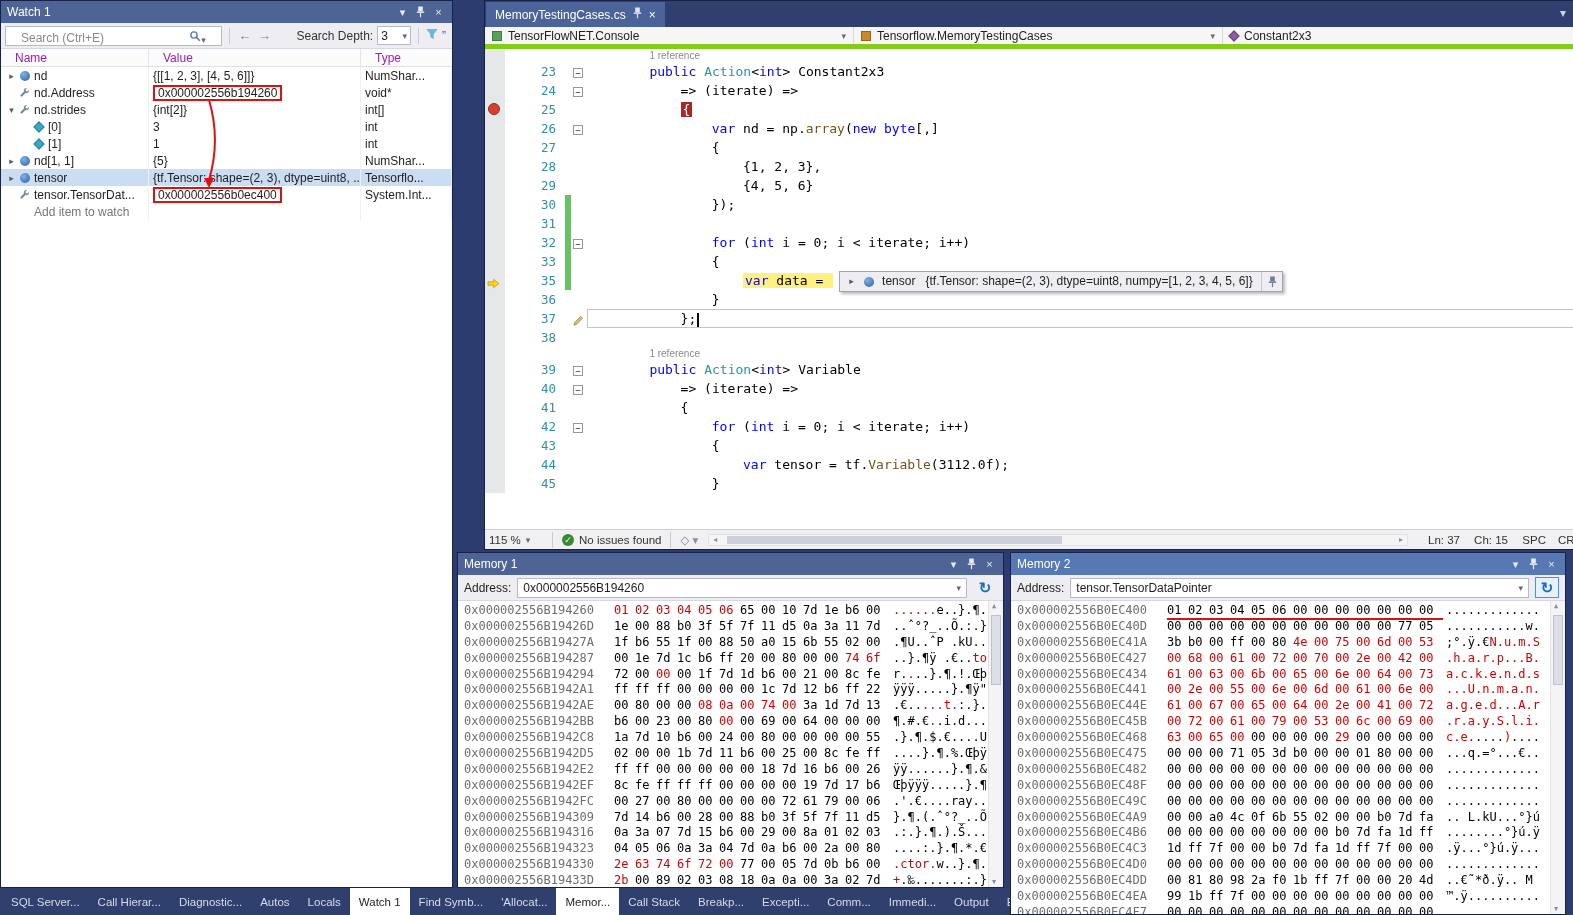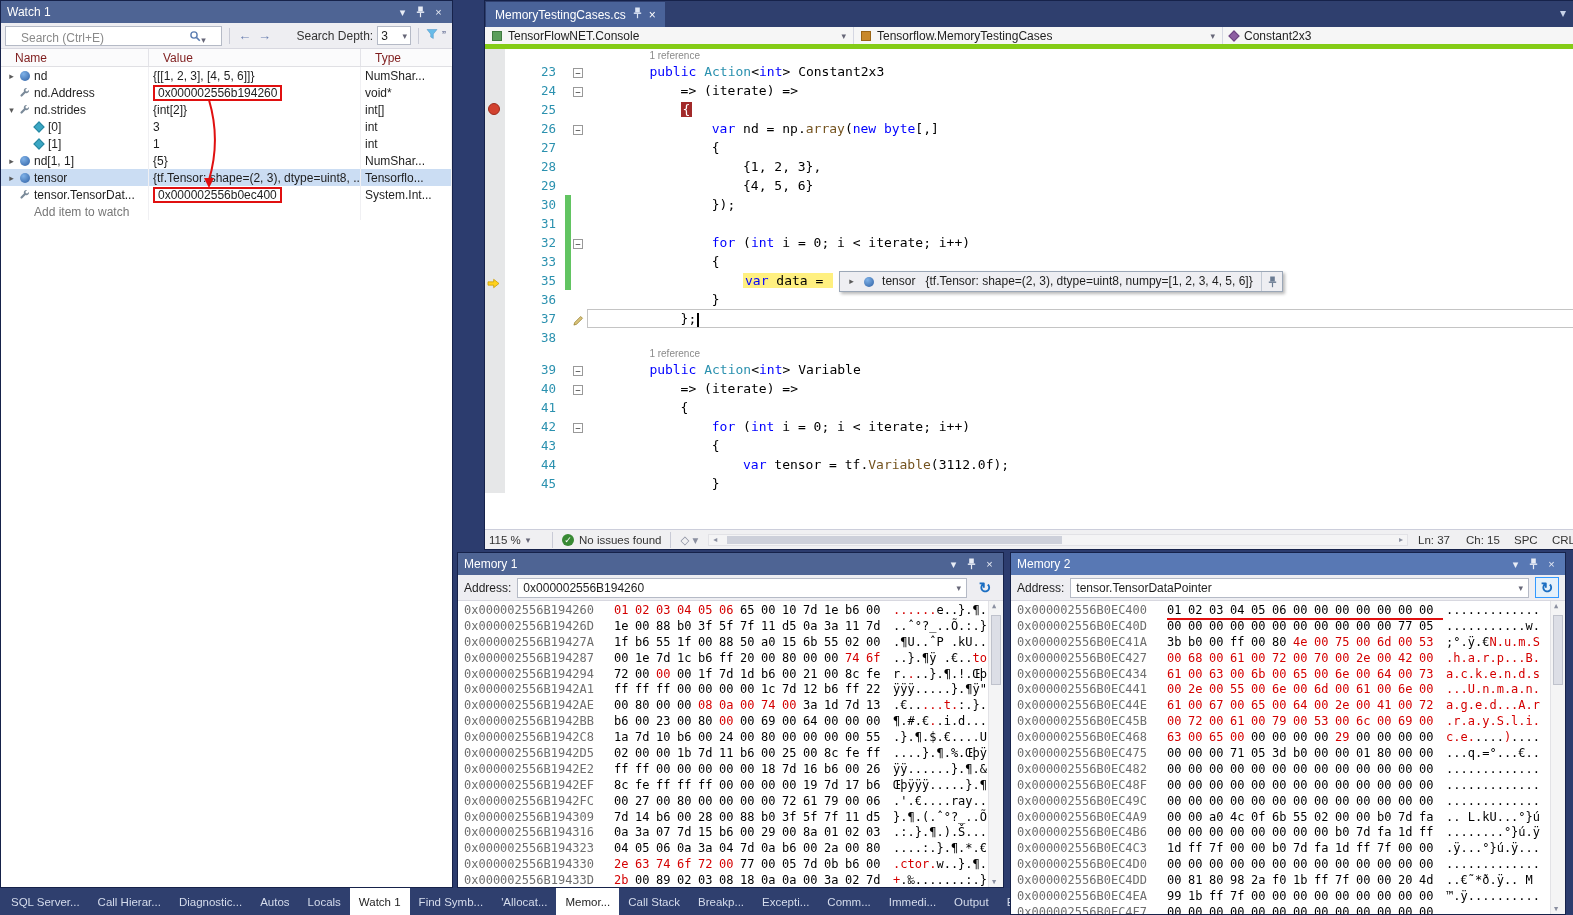--- a/index.html
+++ b/index.html
@@ -20,21 +20,21 @@
 .searchbox{width:218px;height:20px;background:#fff;border:1px solid #B5BAC6;display:flex;align-items:flex-end;padding:0 15px;}
 .searchbox input{flex:1;border:none;outline:none;font-size:12px;font-family:"Liberation Sans",sans-serif;color:#333;min-width:0;}
 .searchbox input::placeholder{color:#8a8a8a;}
 .vsep{width:1px;height:16px;background:#C9CBD6;margin:0 3px;}
 .navarrow{color:#6A7FB0;font-size:13px;width:16px;text-align:center;}
 .depthlabel{color:#333;white-space:nowrap;margin-left:20px;}
 .depthbox{width:34px;height:19px;background:#fff;border:1px solid #B5BAC6;display:flex;align-items:center;justify-content:space-between;padding:0 3px;}
 .chev{color:#667;font-size:9px;}
 .overflowmark{margin-left:auto;color:#55618a;font-size:12px;padding-right:2px;}
 .wgridhead{height:18px;display:flex;border-bottom:1px solid #E0E0E4;background:#FBFBFC;flex:0 0 auto;}
-.wcol{font-size:12px;color:#7f1d1d;display:flex;align-items:center;padding-left:14px;border-right:1px solid #E3E3E8;}
+.wcol{font-size:12px;color:#a21caf;display:flex;align-items:center;padding-left:14px;border-right:1px solid #E3E3E8;}
 .c-name{flex:0 0 148px;}
 .c-val{flex:0 0 212px;}
 .c-type{flex:1 1 auto;border-right:none;}
 #watch-rows{flex:1 1 auto;overflow:hidden;position:relative;background:#fff;}
 .wrow{height:17px;display:flex;align-items:center;}
 .wrow.sel{background:#CBDDF3;}
 .wcell{height:100%;display:flex;align-items:center;overflow:hidden;white-space:nowrap;padding-left:4px;border-right:1px solid #F0F0F3;}
 .wexp{width:13px;color:#595959;font-size:9px;text-align:center;flex:0 0 auto;}
 .wico{width:13px;height:11px;flex:0 0 auto;margin-right:3px;display:inline-flex;align-items:center;justify-content:center;}
 .ico-obj{background:radial-gradient(circle at 35% 30%,#7FB2E8,#2E5FA3);border-radius:50%;width:10px;height:10px;}
@@ -90,21 +90,21 @@
 .vscroll{position:absolute;right:0;top:0;bottom:0;width:15px;background:#F4F4F5;border-left:1px solid #E2E2E6;}
 .vthumb{position:absolute;left:2px;right:2px;border:1px solid #BFC2CC;background:#DCDEE6;}
 .smark{position:absolute;width:5px;height:3px;}
 .estatus{height:20px;background:#F0F0F2;border-top:1px solid #CCCEDB;display:flex;align-items:center;font-size:11.5px;color:#333;flex:0 0 auto;padding:0 4px;gap:6px;}
 .zoombox{display:flex;align-items:center;gap:5px;width:54px;}
 .checkdot{width:12px;height:12px;border-radius:50%;background:#388A34;color:#fff;font-size:9px;line-height:12px;text-align:center;display:inline-block;}
 .issues{display:flex;align-items:center;gap:5px;white-space:nowrap;}
 .hscroll{flex:1 1 auto;height:12px;background:#F4F4F5;border:1px solid #E2E2E6;position:relative;margin:0 4px;}
 .hthumb{position:absolute;top:1px;bottom:1px;left:18px;width:335px;background:#CDD0DA;}
 .harrow{position:absolute;top:0;bottom:0;width:12px;color:#8a8fa0;font-size:8px;display:flex;align-items:center;justify-content:center;}
-.statfield{white-space:nowrap;min-width:42px;}
+.statfield{white-space:nowrap;min-width:42px;text-align:right;}
 
 
 #mem1{left:457px;top:552px;width:547px;height:336px;}
 #mem2{left:1010px;top:552px;width:556px;height:363px;}
 .mtool{height:26px;background:#EEEEF2;border-bottom:1px solid #D8D8E0;display:flex;align-items:center;padding:0 6px;gap:6px;flex:0 0 auto;}
 .combo{flex:1 1 auto;height:20px;background:#fff;border:1px solid #B5BAC6;display:flex;align-items:center;padding:0 5px;gap:4px;min-width:0;}
 .combo input{flex:1;border:none;outline:none;font-size:12px;font-family:"Liberation Sans",sans-serif;color:#1e1e1e;min-width:0;background:transparent;}
 .refresh{width:24px;height:21px;display:flex;align-items:center;justify-content:center;color:#1B6EC2;font-size:15px;font-weight:bold;border:1px solid transparent;}
 .refresh.focus{border:1px solid #3399FF;background:#E5F1FB;}
 .mbody{flex:1 1 auto;position:relative;overflow:hidden;background:#fff;padding:2px 0 0 6px;

